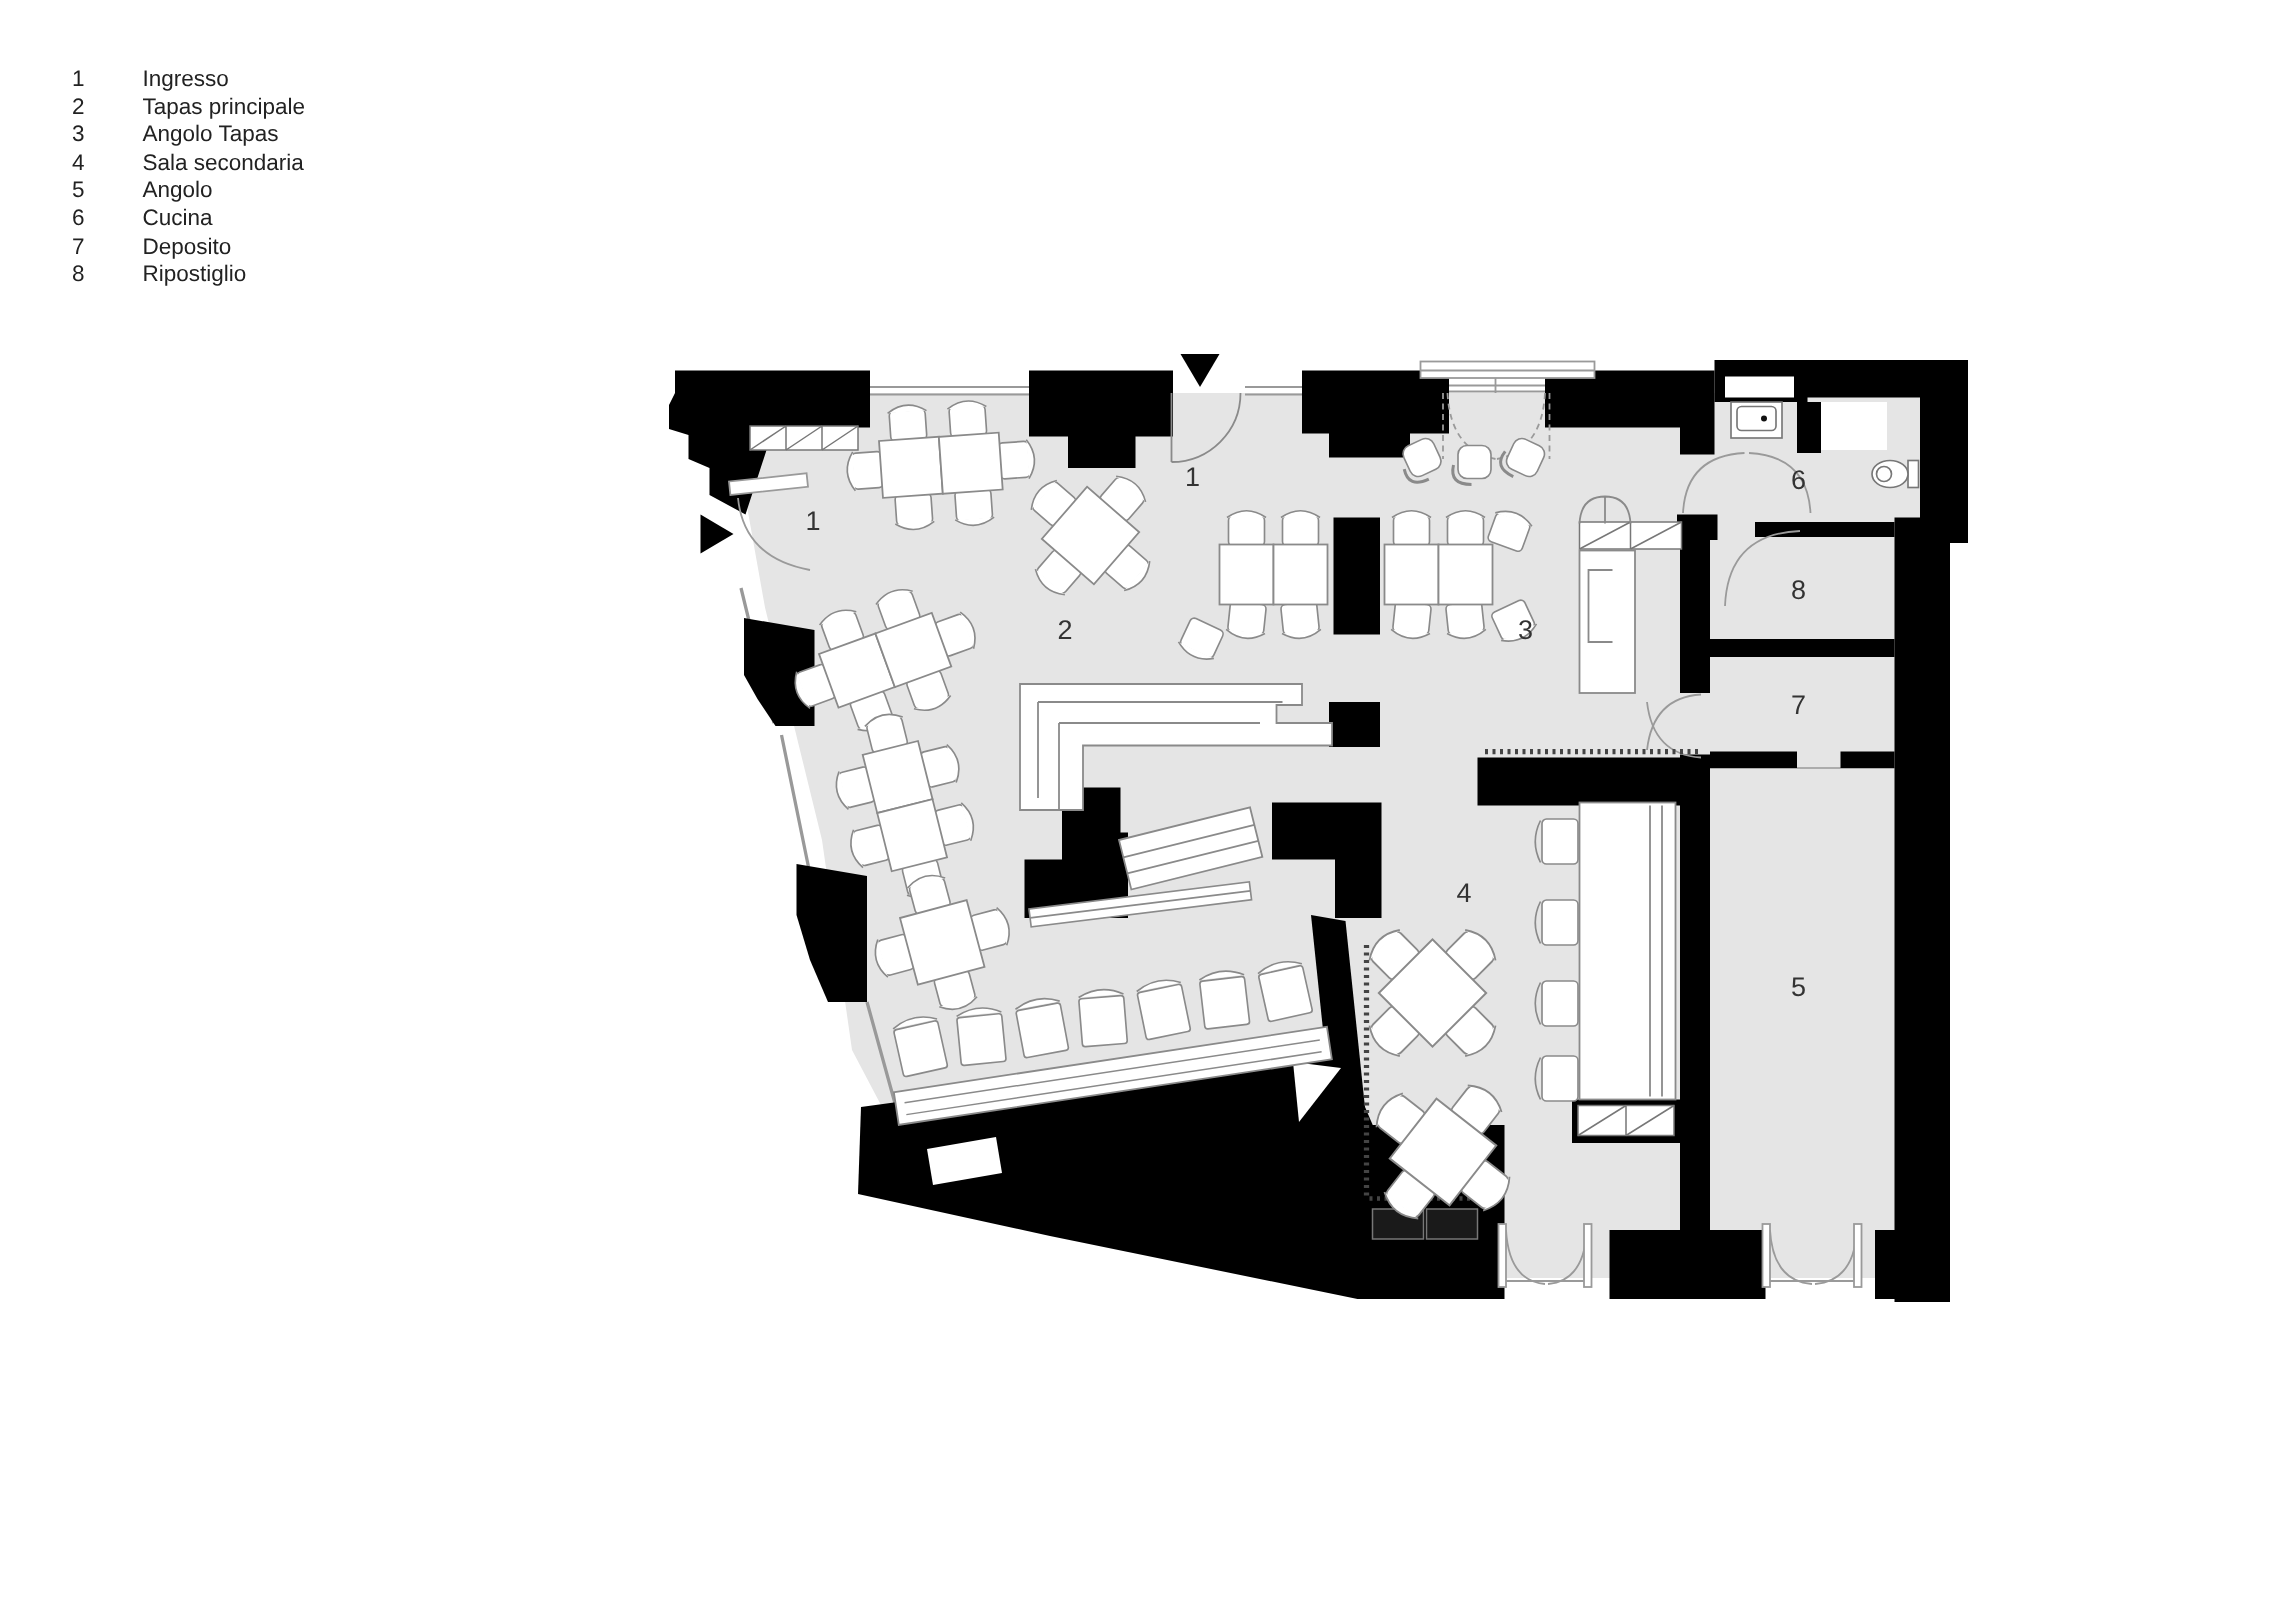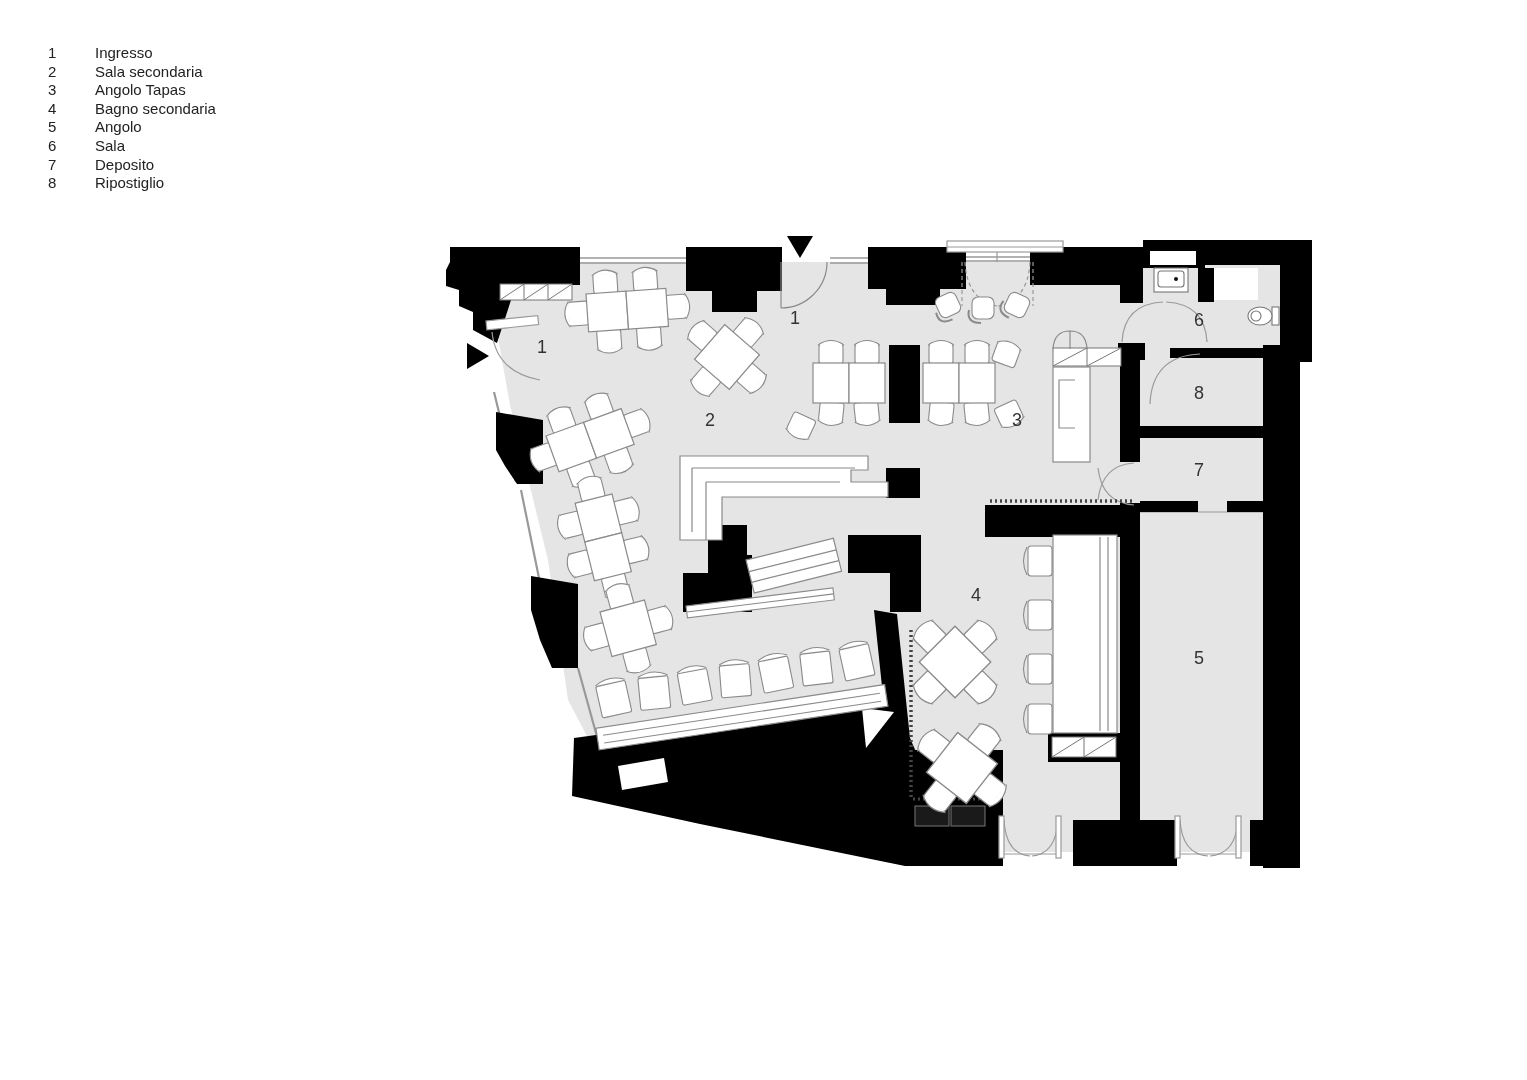--- a/index.html
+++ b/index.html
@@ -17,37 +17,37 @@
 
 <div class="page">
 
   <div class="legend">
     <div class="legend-row">
         <span class="legend-num">1</span>
         <span class="legend-label">Ingresso</span>
       </div>
     <div class="legend-row">
         <span class="legend-num">2</span>
-        <span class="legend-label">Sala secondaria</span>
+        <span class="legend-label">Tapas principale</span>
       </div>
     <div class="legend-row">
         <span class="legend-num">3</span>
         <span class="legend-label">Angolo Tapas</span>
       </div>
     <div class="legend-row">
         <span class="legend-num">4</span>
-        <span class="legend-label">Bagno secondaria</span>
+        <span class="legend-label">Sala secondaria</span>
       </div>
     <div class="legend-row">
         <span class="legend-num">5</span>
         <span class="legend-label">Angolo</span>
       </div>
     <div class="legend-row">
         <span class="legend-num">6</span>
-        <span class="legend-label">Sala</span>
+        <span class="legend-label">Cucina</span>
       </div>
     <div class="legend-row">
         <span class="legend-num">7</span>
         <span class="legend-label">Deposito</span>
       </div>
     <div class="legend-row">
         <span class="legend-num">8</span>
         <span class="legend-label">Ripostiglio</span>
       </div>
   </div>

